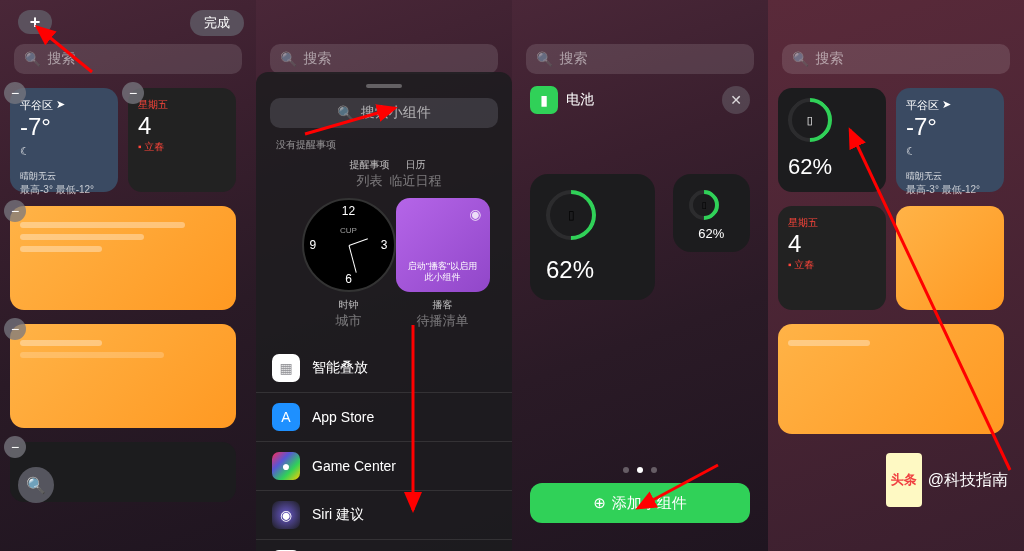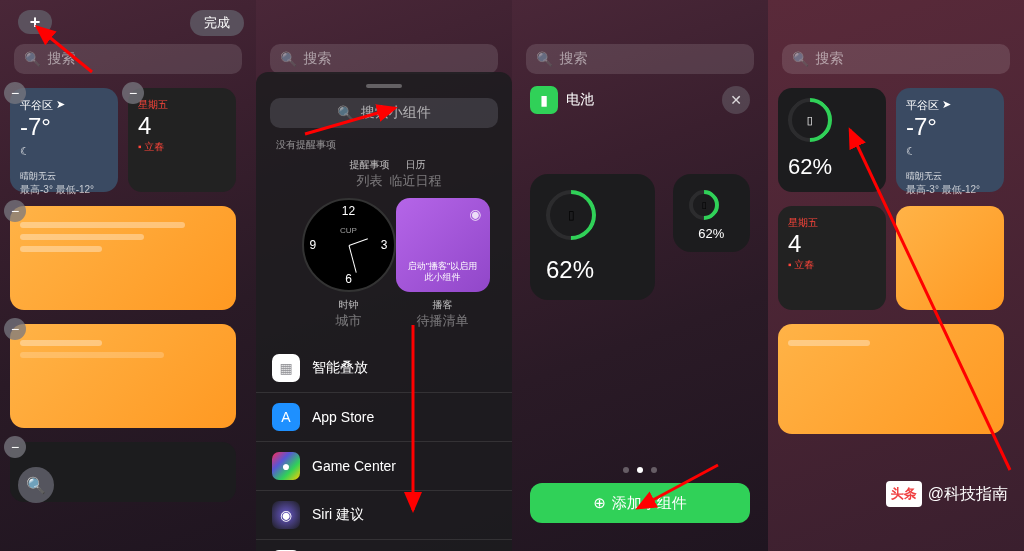--- a/index.html
+++ b/index.html
@@ -76,21 +76,21 @@
 
 
 .p4-widgets { position: absolute; top: 88px; left: 10px; right: 10px; }
 .bat-widget { background: #1c1c1e; }
 
 
 .arrow { position: absolute; z-index: 100; }
 
 
 .watermark { position: absolute; right: 16px; bottom: 44px; display: flex; align-items: center; gap: 6px; color: #fff; font-size: 16px; z-index: 200; }
-.wm-badge { background: #ffffff; color: #f04142; border-radius: 4px; padding: 4px 5px; font-size: 13px; font-weight: bold; }
+.wm-badge { background: #fef9c3; color: #f04142; border-radius: 4px; padding: 18px 5px; font-size: 13px; font-weight: bold; }
 </style>
 </head>
 <body>
 
 <div class="panels">
 
 <div class="panel">
   <div class="top-btn plus-btn">+</div>
   <div class="top-btn done-btn">完成</div>
   <div class="search-bar">

